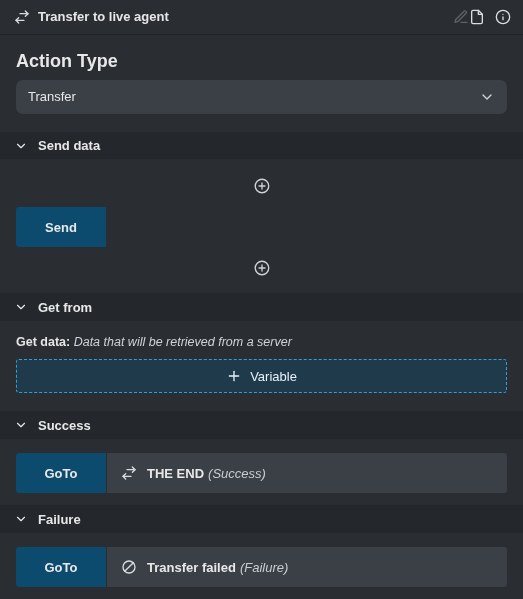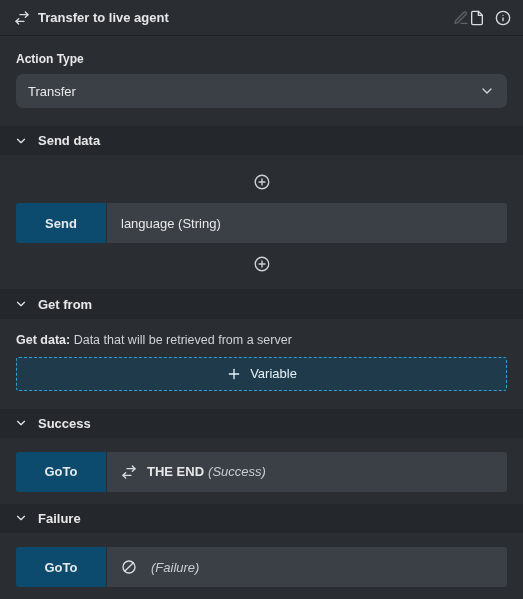--- a/index.html
+++ b/index.html
@@ -4,35 +4,35 @@
 <style>
   * { box-sizing: border-box; margin: 0; padding: 0; font-family: Arial, Helvetica, sans-serif; }
   html, body { width: 523px; height: 599px; background: #2a2e33; color: #e6e6e6; font-size: 13px; }
   .panel { width: 523px; height: 599px; background: #2a2e33; display: flex; flex-direction: column; }
   .title-bar { display: flex; align-items: center; height: 42px; padding: 0 12px 0 14px; border-bottom: 1px solid #1e2125; }
   .title-bar .title-text { flex: 1; font-weight: 600; color: #e6e6e6; }
   .title-bar .swap-icon { margin-right: 8px; }
   .title-bar .edit-icon { margin-left: 8px; opacity: .3; }
   .title-bar .right-icons { display: flex; gap: 10px; align-items: center; }
   .section-body { padding: 16px 16px 18px 16px; border-bottom: 0; }
-  .field-label { font-size: 12px; color: #e8e8e8; margin-bottom: 8px; font-weight: 600; }
+  .field-label { font-size: 18px; color: #e8e8e8; margin-bottom: 8px; font-weight: 600; }
   .select { display: flex; align-items: center; justify-content: space-between; height: 34px; background: #3b4047; border-radius: 7px; padding: 2px 12px; color: #e8e8e8; cursor: pointer; }
   .section-header { display: flex; align-items: center; height: 34px; padding: 0 14px; background: #24282c; color: #e8e8e8; font-weight: 700; cursor: pointer; }
   .section-header .chev { margin-right: 10px; }
   .section-content { padding: 14px 16px 12px 16px; }
   .plus-row { display: flex; align-items: center; justify-content: center; height: 22px; margin: 2px 0 10px 0; }
   .plus-row.bottom { margin: 10px 0 2px 0; }
   .row-block { display: flex; height: 40px; }
   .row-block .cell-left { width: 90px; background: #0c4a6e; border-radius: 3px 0 0 3px; display: flex; align-items: center; justify-content: center; color: #e8e8e8; font-weight: 600; }
   .row-block .cell-right { flex: 1; background: #3b4047; border-left: 1px solid #2a2e33; border-radius: 0 3px 3px 0; display: flex; align-items: center; padding: 0 14px; color: #e8e8e8; }
   .cell-right .inline-icon { margin-right: 10px; display: inline-flex; }
   .cell-right .suffix-italic { font-style: italic; color: #c9cdd2; margin-left: 4px; }
   .get-data-desc { padding: 14px 16px 10px 16px; font-size: 12.5px; }
   .get-data-desc b { font-weight: 700; }
-  .get-data-desc .ital { color: #cfd3d8; margin-top: 36px; }
+  .get-data-desc .ital { font-style: italic; color: #cfd3d8; margin-top: 36px; }
   .variable-btn-wrap { padding: 0 16px 18px 16px; }
   .variable-btn { height: 34px; border: 1px dashed #2f9fd6; border-radius: 3px; background: #1f3a4a; display: flex; align-items: center; justify-content: center; gap: 8px; color: #e6f3fb; cursor: pointer; }
   svg { display: block; }
 </style>
 </head>
 <body>
 
 <div class="panel">
 
   <div class="title-bar">
@@ -91,21 +91,20 @@
   <div class="section-content">
     <div class="plus-row">
       <svg width="18" height="18" viewBox="0 0 24 24" fill="none" stroke="#cfd3d8" stroke-width="1.8" stroke-linecap="round" stroke-linejoin="round">
           <circle cx="12" cy="12" r="9"></circle>
           <line x1="12" y1="8" x2="12" y2="16"></line>
           <line x1="8" y1="12" x2="16" y2="12"></line>
         </svg>
     </div>
     <div class="row-block">
       <div class="cell-left">Send</div>
-      <div class="cell-right">language (String)</div>
     </div>
     <div class="plus-row bottom">
       <svg width="18" height="18" viewBox="0 0 24 24" fill="none" stroke="#cfd3d8" stroke-width="1.8" stroke-linecap="round" stroke-linejoin="round">
           <circle cx="12" cy="12" r="9"></circle>
           <line x1="12" y1="8" x2="12" y2="16"></line>
           <line x1="8" y1="12" x2="16" y2="12"></line>
         </svg>
     </div>
   </div>
 
@@ -170,18 +169,19 @@
   <div class="section-content">
     <div class="row-block">
       <div class="cell-left">GoTo</div>
       <div class="cell-right">
         <span class="inline-icon">
           <svg width="16" height="16" viewBox="0 0 24 24" fill="none" stroke="#d9dde2" stroke-width="2" stroke-linecap="round" stroke-linejoin="round">
               <circle cx="12" cy="12" r="9"></circle>
               <line x1="5.5" y1="18.5" x2="18.5" y2="5.5"></line>
             </svg>
         </span>
+        <b>Transfer failed</b>
         <span class="suffix-italic">(Failure)</span>
       </div>
     </div>
   </div>
 
 </div>
 
 </body></html>

